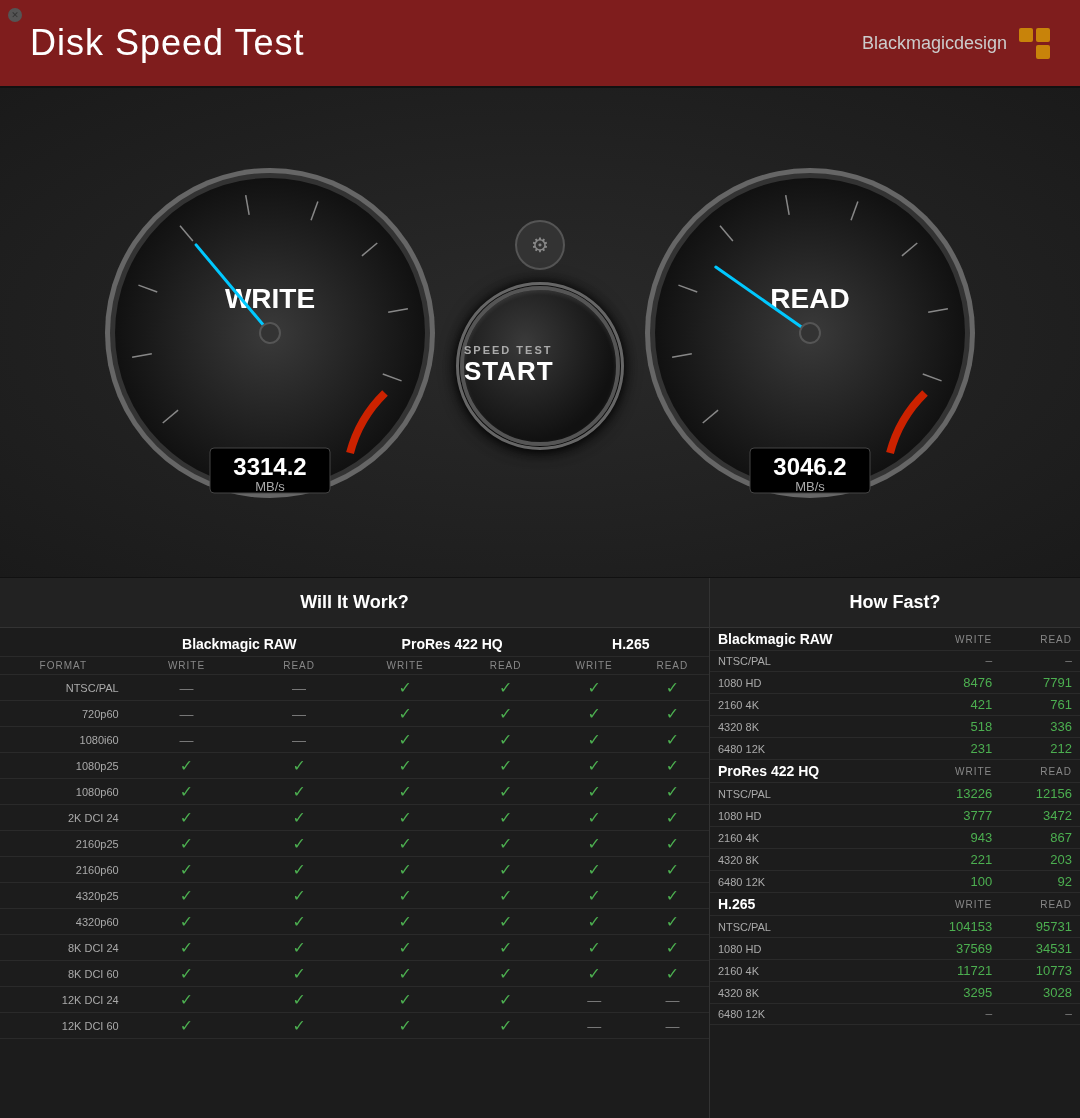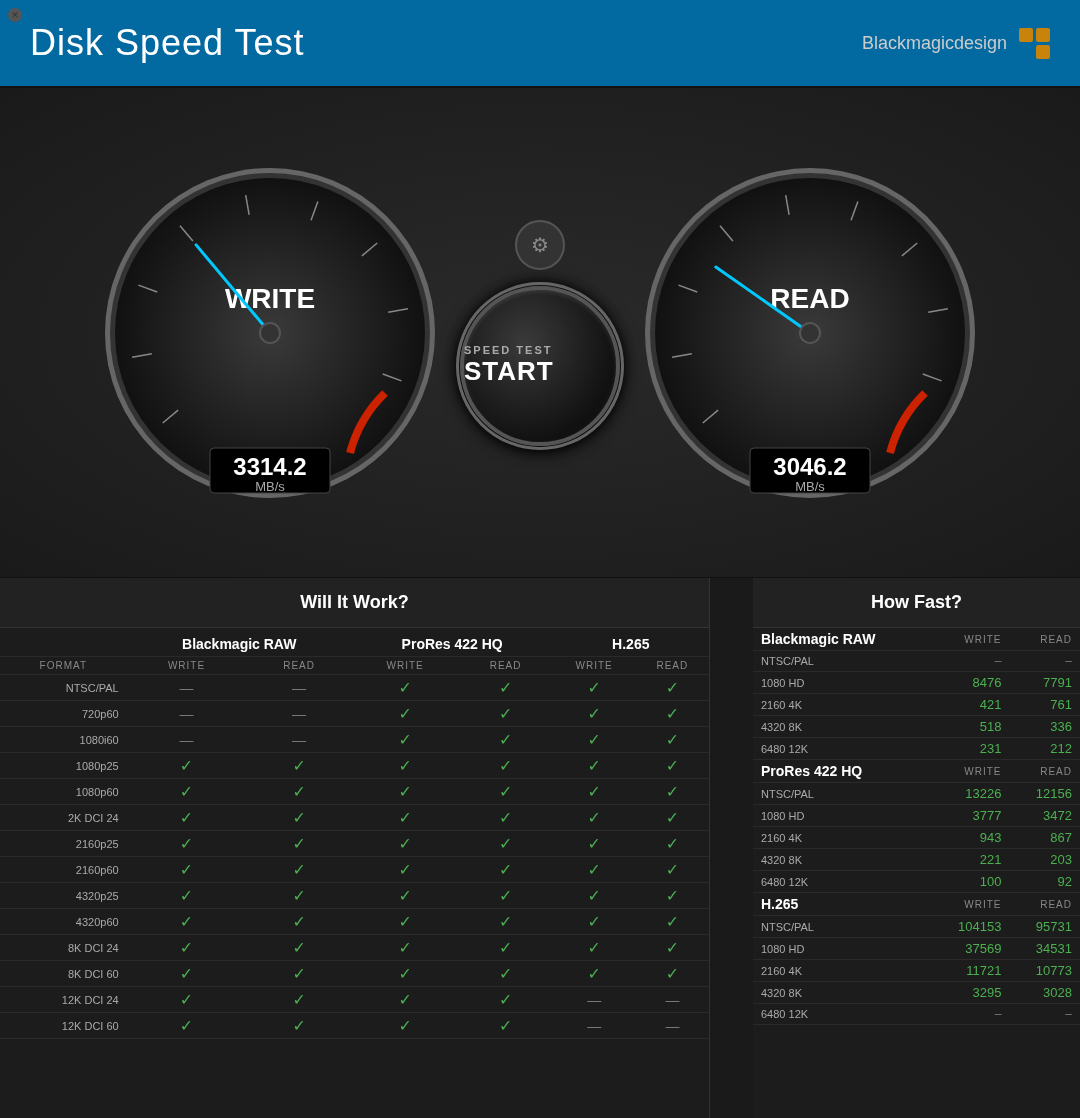--- a/index.html
+++ b/index.html
@@ -7,21 +7,21 @@
       width: 1080px;
       height: 1118px;
       background: #1a1a1a;
       font-family: 'Arial', sans-serif;
       color: #fff;
       overflow: hidden;
     }
 
     
     .header {
-      background: #0369a1;
+      background: #7f1d1d;
       height: 88px;
       display: flex;
       align-items: center;
       justify-content: space-between;
       padding: 0 30px;
       border-bottom: 2px solid #111;
     }
     .app-title {
       font-size: 36px;
       font-weight: 300;
@@ -137,21 +137,20 @@
       font-size: 26px;
       font-weight: bold;
       color: #fff;
       letter-spacing: 1px;
     }
 
     
     .data-section {
       display: flex;
       height: 540px;
-      gap: 43px;
     }
 
     
     .will-it-work {
       flex: 0 0 710px;
       border-right: 1px solid #333;
       background: #1c1c1c;
       overflow: hidden;
     }
     .section-header {

